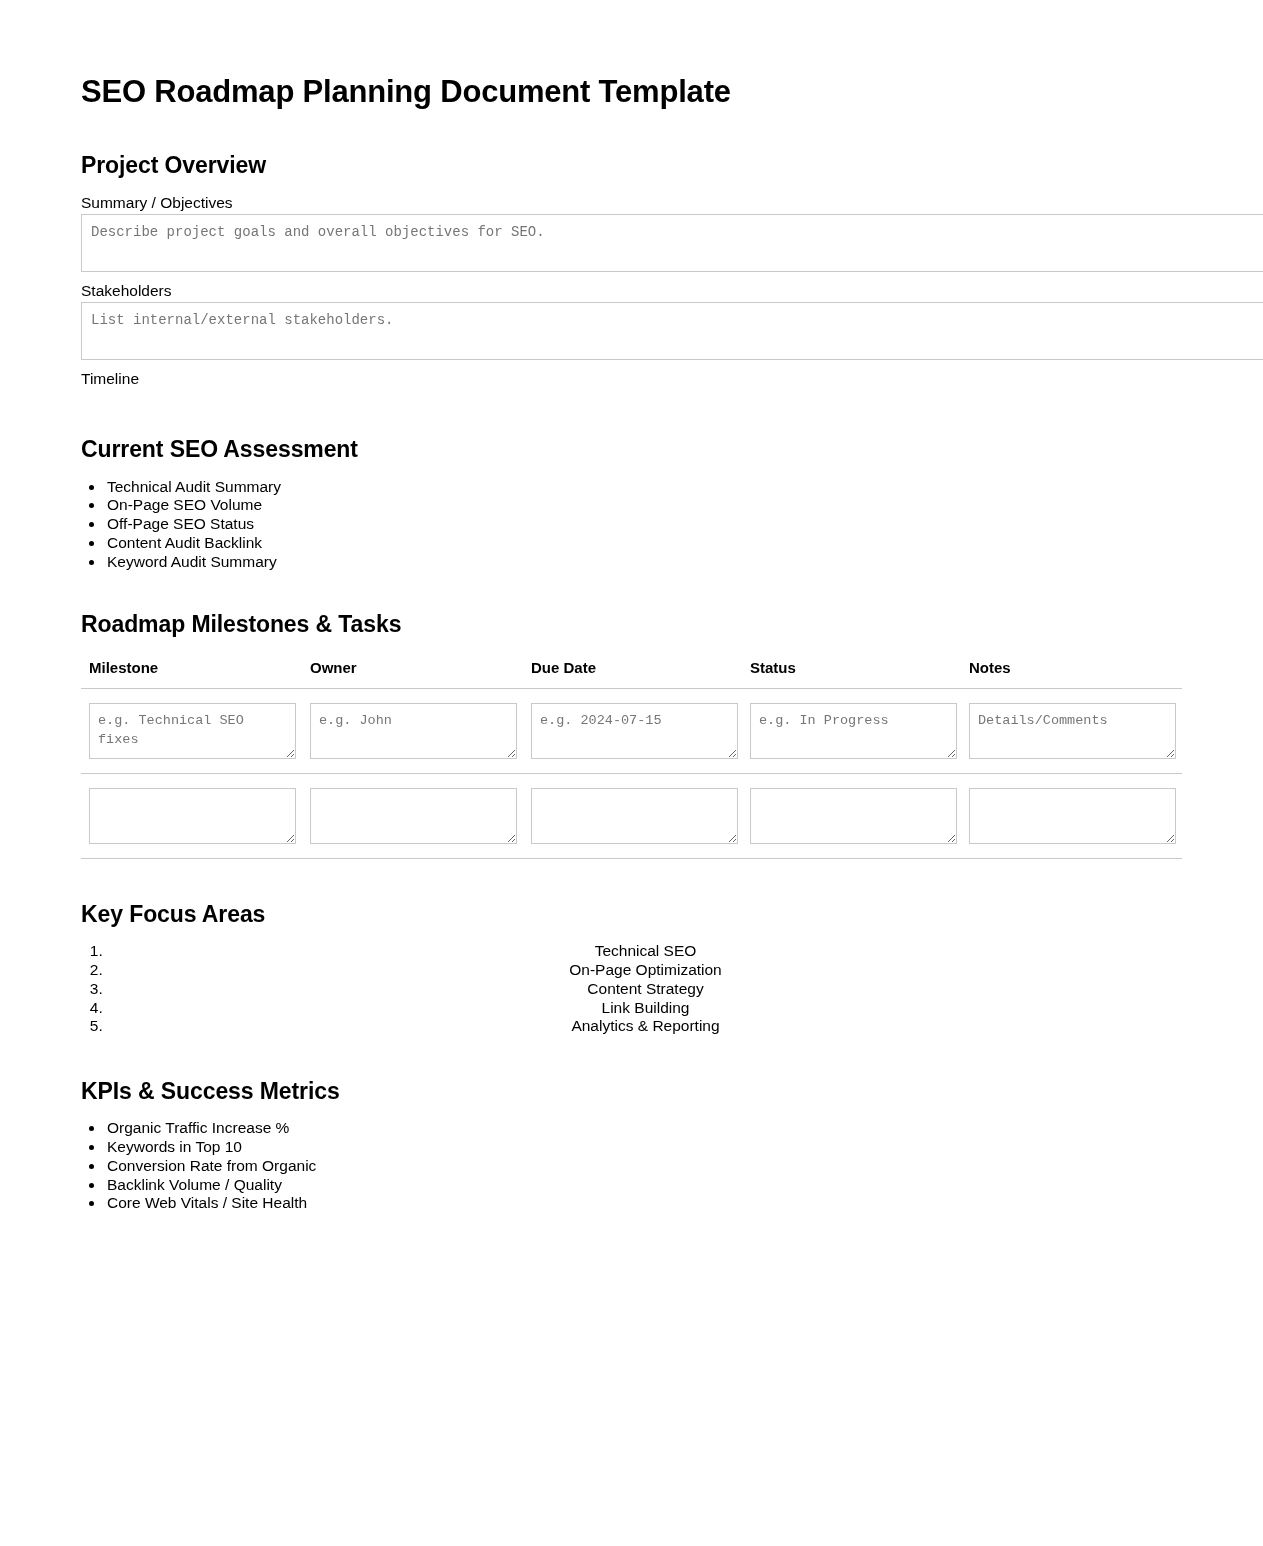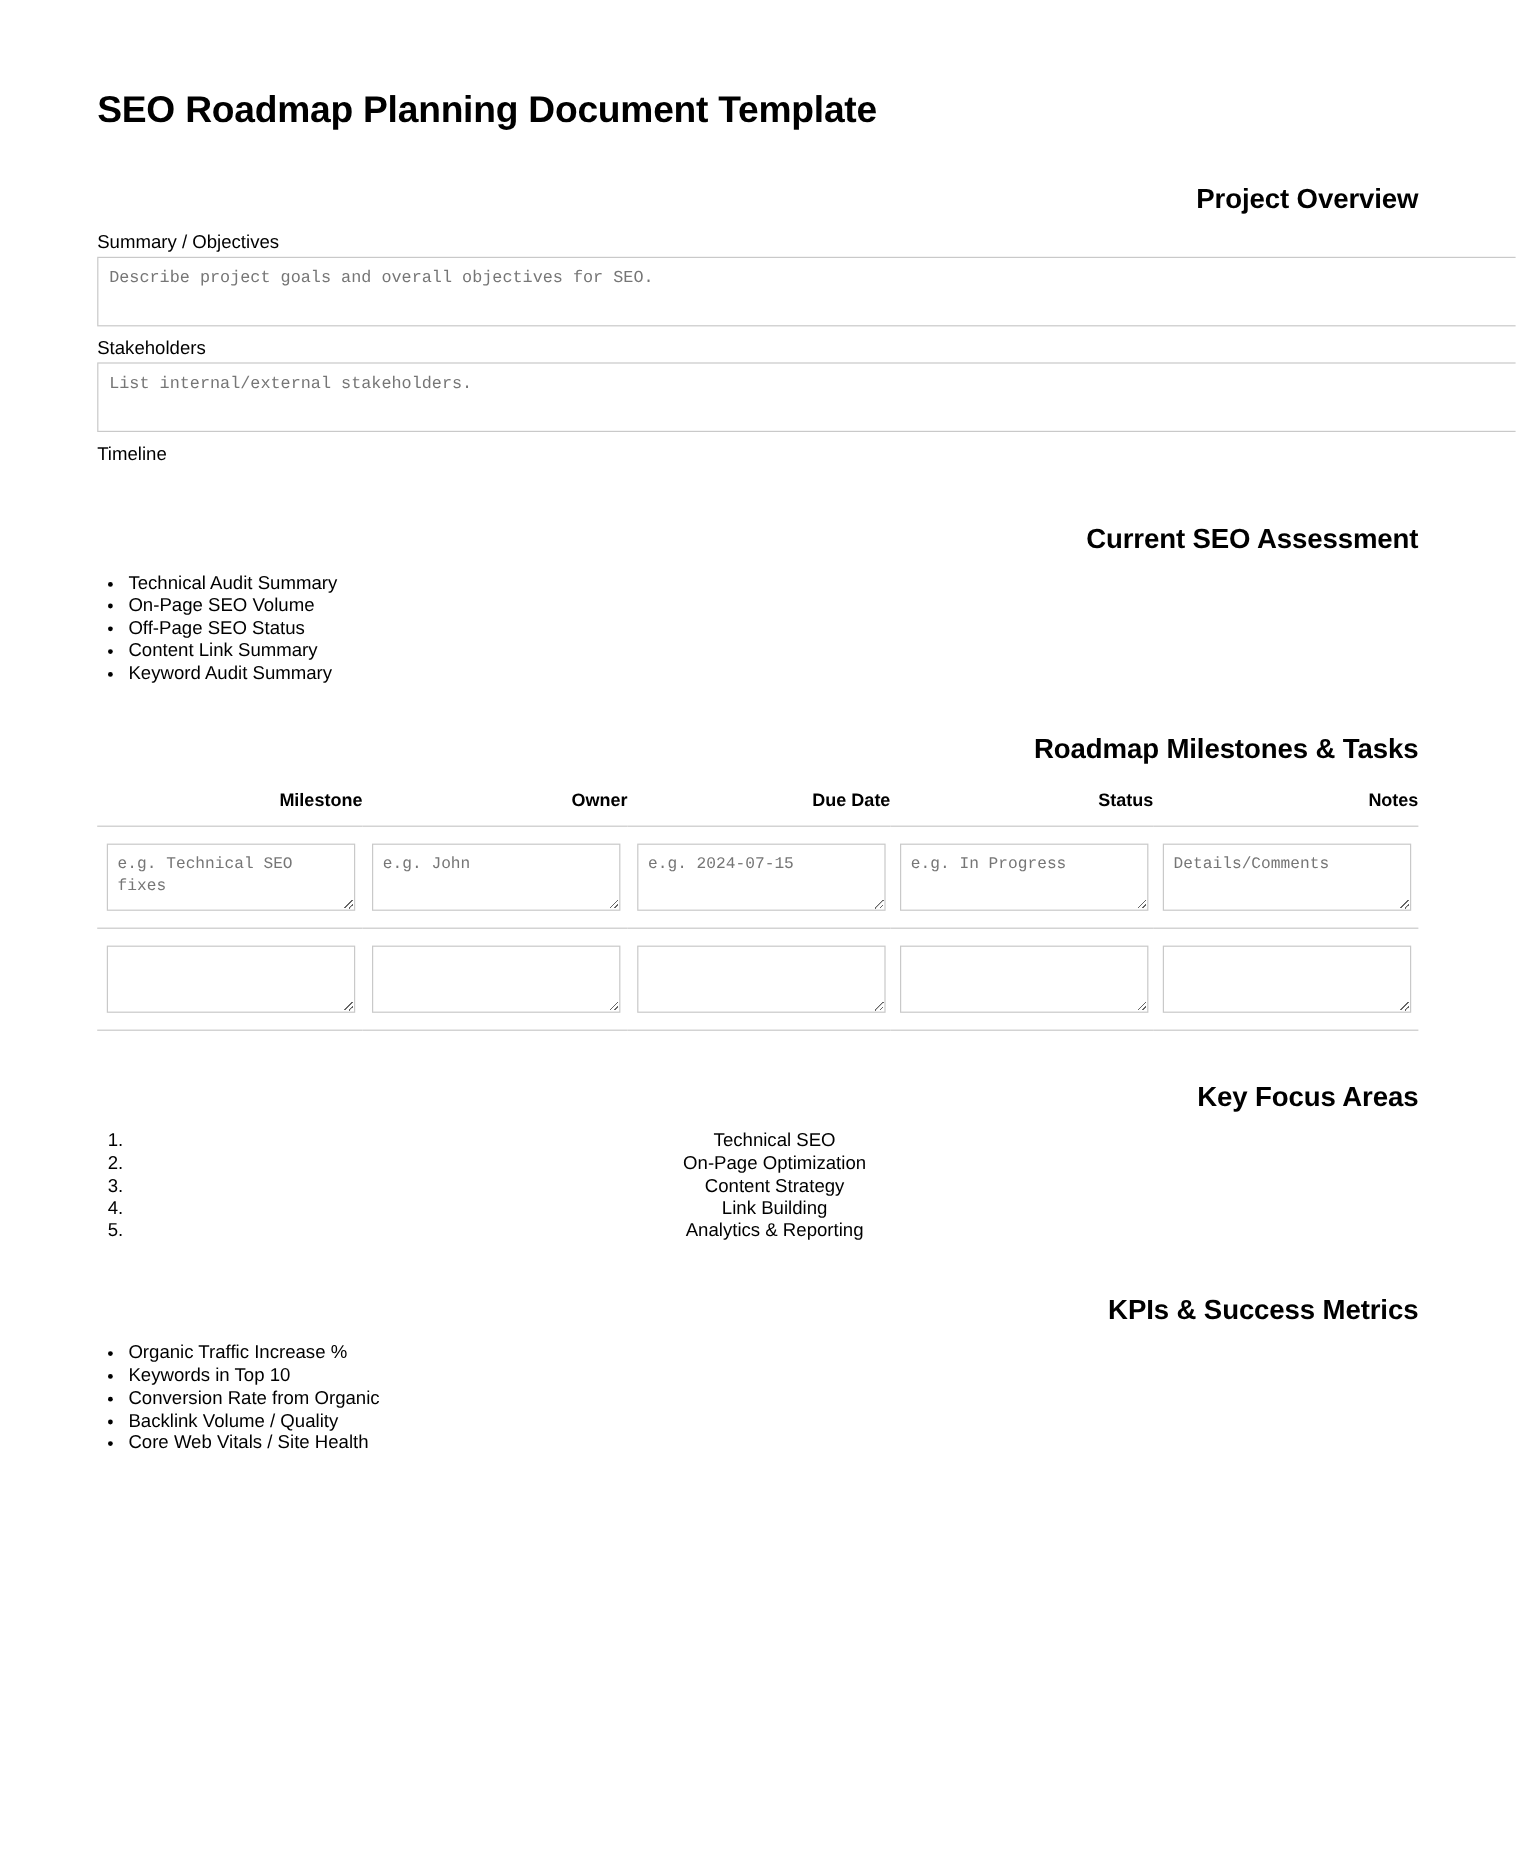--- a/index.html
+++ b/index.html
@@ -26,21 +26,20 @@
     letter-spacing: -0.2px;
     margin: 0 0 42px 0;
     line-height: 1.15;
   }
   h2.section-title {
     font-size: 23px;
     font-weight: bold;
     margin: 0 0 14px 0;
     line-height: 1.2;
     letter-spacing: -0.1px;
-    text-align: right;
   }
   .section {
     margin-bottom: 40px;
   }
   .section.overview { margin-bottom: 46px; }
   .field-label {
     font-size: 15.5px;
     line-height: 1.35;
     margin: 0 0 5px 0;
     color: #000;
@@ -73,21 +72,21 @@
     margin: 0 0 0.5px 0;
     padding-left: 2px;
   }
   ol.plain-list { padding-left: 26px; text-align: center; }
   table.roadmap {
     border-collapse: collapse;
     width: 1101px;
     margin-top: 10px;
   }
   table.roadmap th {
-    text-align: right;
+    text-align: left;
     font-size: 15px;
     font-weight: bold;
     padding: 6px 0 12px 8px;
     border-bottom: 1px solid #c9c9c9;
     vertical-align: bottom;
   }
   table.roadmap td {
     padding: 14px 0 14px 8px;
     border-bottom: 1px solid #c9c9c9;
     vertical-align: top;
@@ -126,21 +125,21 @@
 
     <label class="field-label">Timeline</label>
   </section>
 
   <section class="section">
     <h2 class="section-title">Current SEO Assessment</h2>
     <ul class="plain-list">
       <li>Technical Audit Summary</li>
       <li>On-Page SEO Volume</li>
       <li>Off-Page SEO Status</li>
-      <li>Content Link Summary</li>
+      <li>Content Audit Backlink</li>
       <li>Keyword Audit Summary</li>
     </ul>
   </section>
 
   <section class="section roadmap-section">
     <h2 class="section-title">Roadmap Milestones &amp; Tasks</h2>
 
     <table class="roadmap">
       <colgroup>
         <col class="c1">

